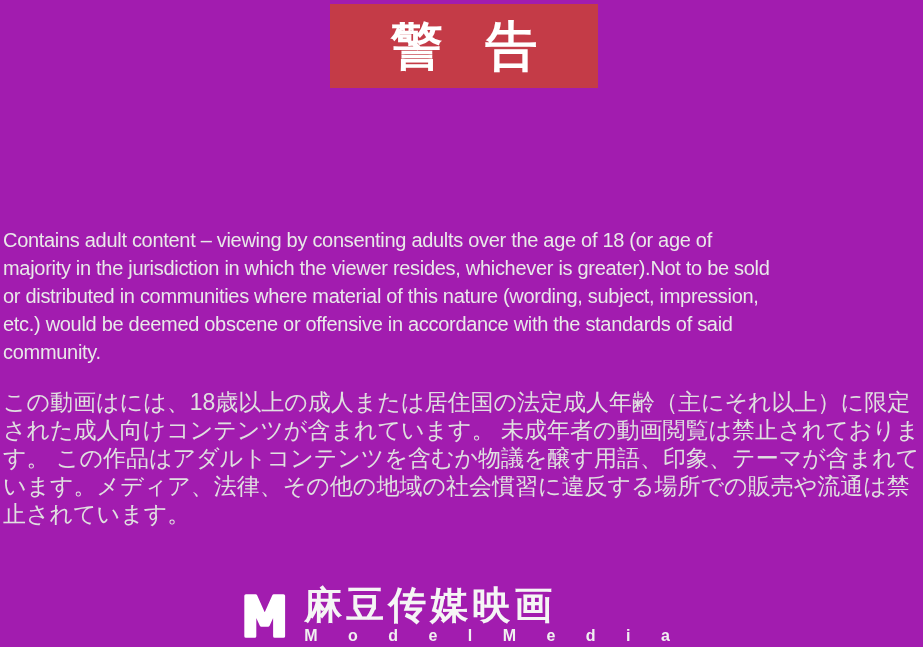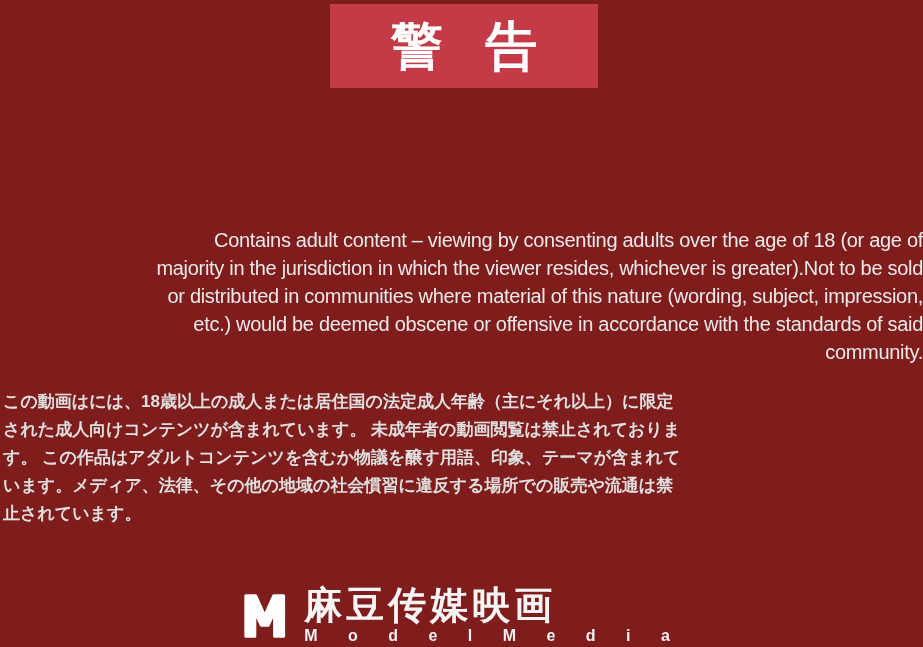--- a/index.html
+++ b/index.html
@@ -4,21 +4,21 @@
 <style>
   html, body {
     margin: 0;
     padding: 0;
     background: #000000;
   }
   .page {
     position: relative;
     width: 923px;
     height: 647px;
-    background: #7f1d1d;
+    background: #a21caf;
     overflow: hidden;
     font-family: "Liberation Sans", sans-serif;
   }
   .banner {
     position: absolute;
     left: 330px;
     top: 4px;
     width: 268px;
     height: 84px;
     display: flex;
@@ -48,27 +48,26 @@
     font-weight: bold;
     line-height: 30px;
   }
   .para-en {
     top: 226px;
     color: #e9e9e9;
     font-size: 20px;
     font-weight: 400;
     line-height: 28px;
     letter-spacing: -0.3px;
-    text-align: right;
   }
   .para-ja {
     top: 388px;
     color: #e0e0e0;
-    font-size: 17px;
-    font-weight: 700;
+    font-size: 23px;
+    font-weight: 400;
     line-height: 28px;
   }
   .logo {
     position: absolute;
     left: 50%;
     transform: translateX(-50%);
     top: 585px;
     display: flex;
     align-items: flex-start;
     gap: 16px;

